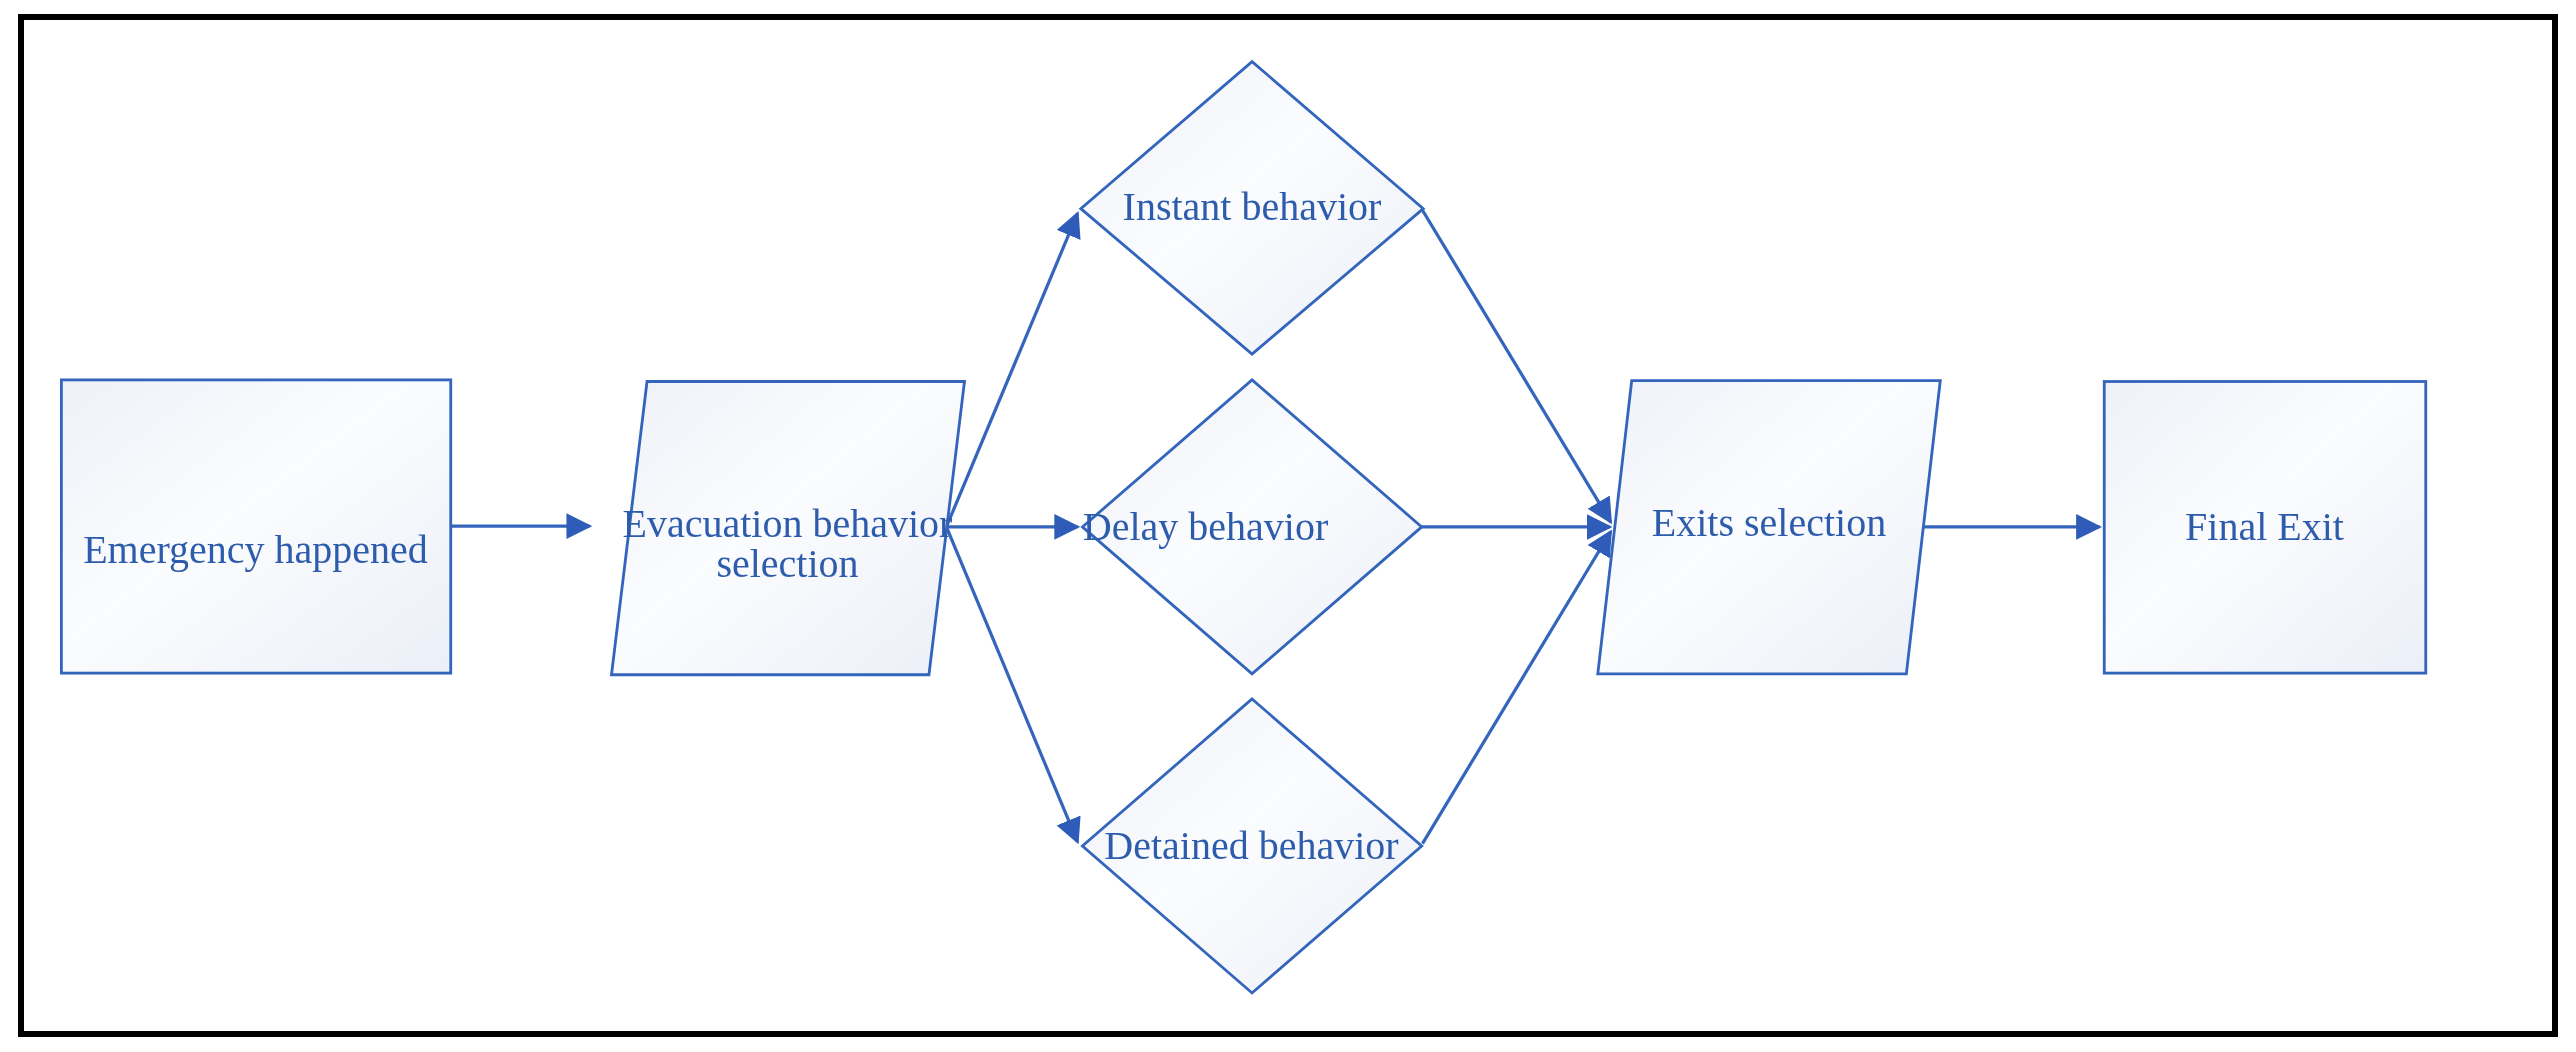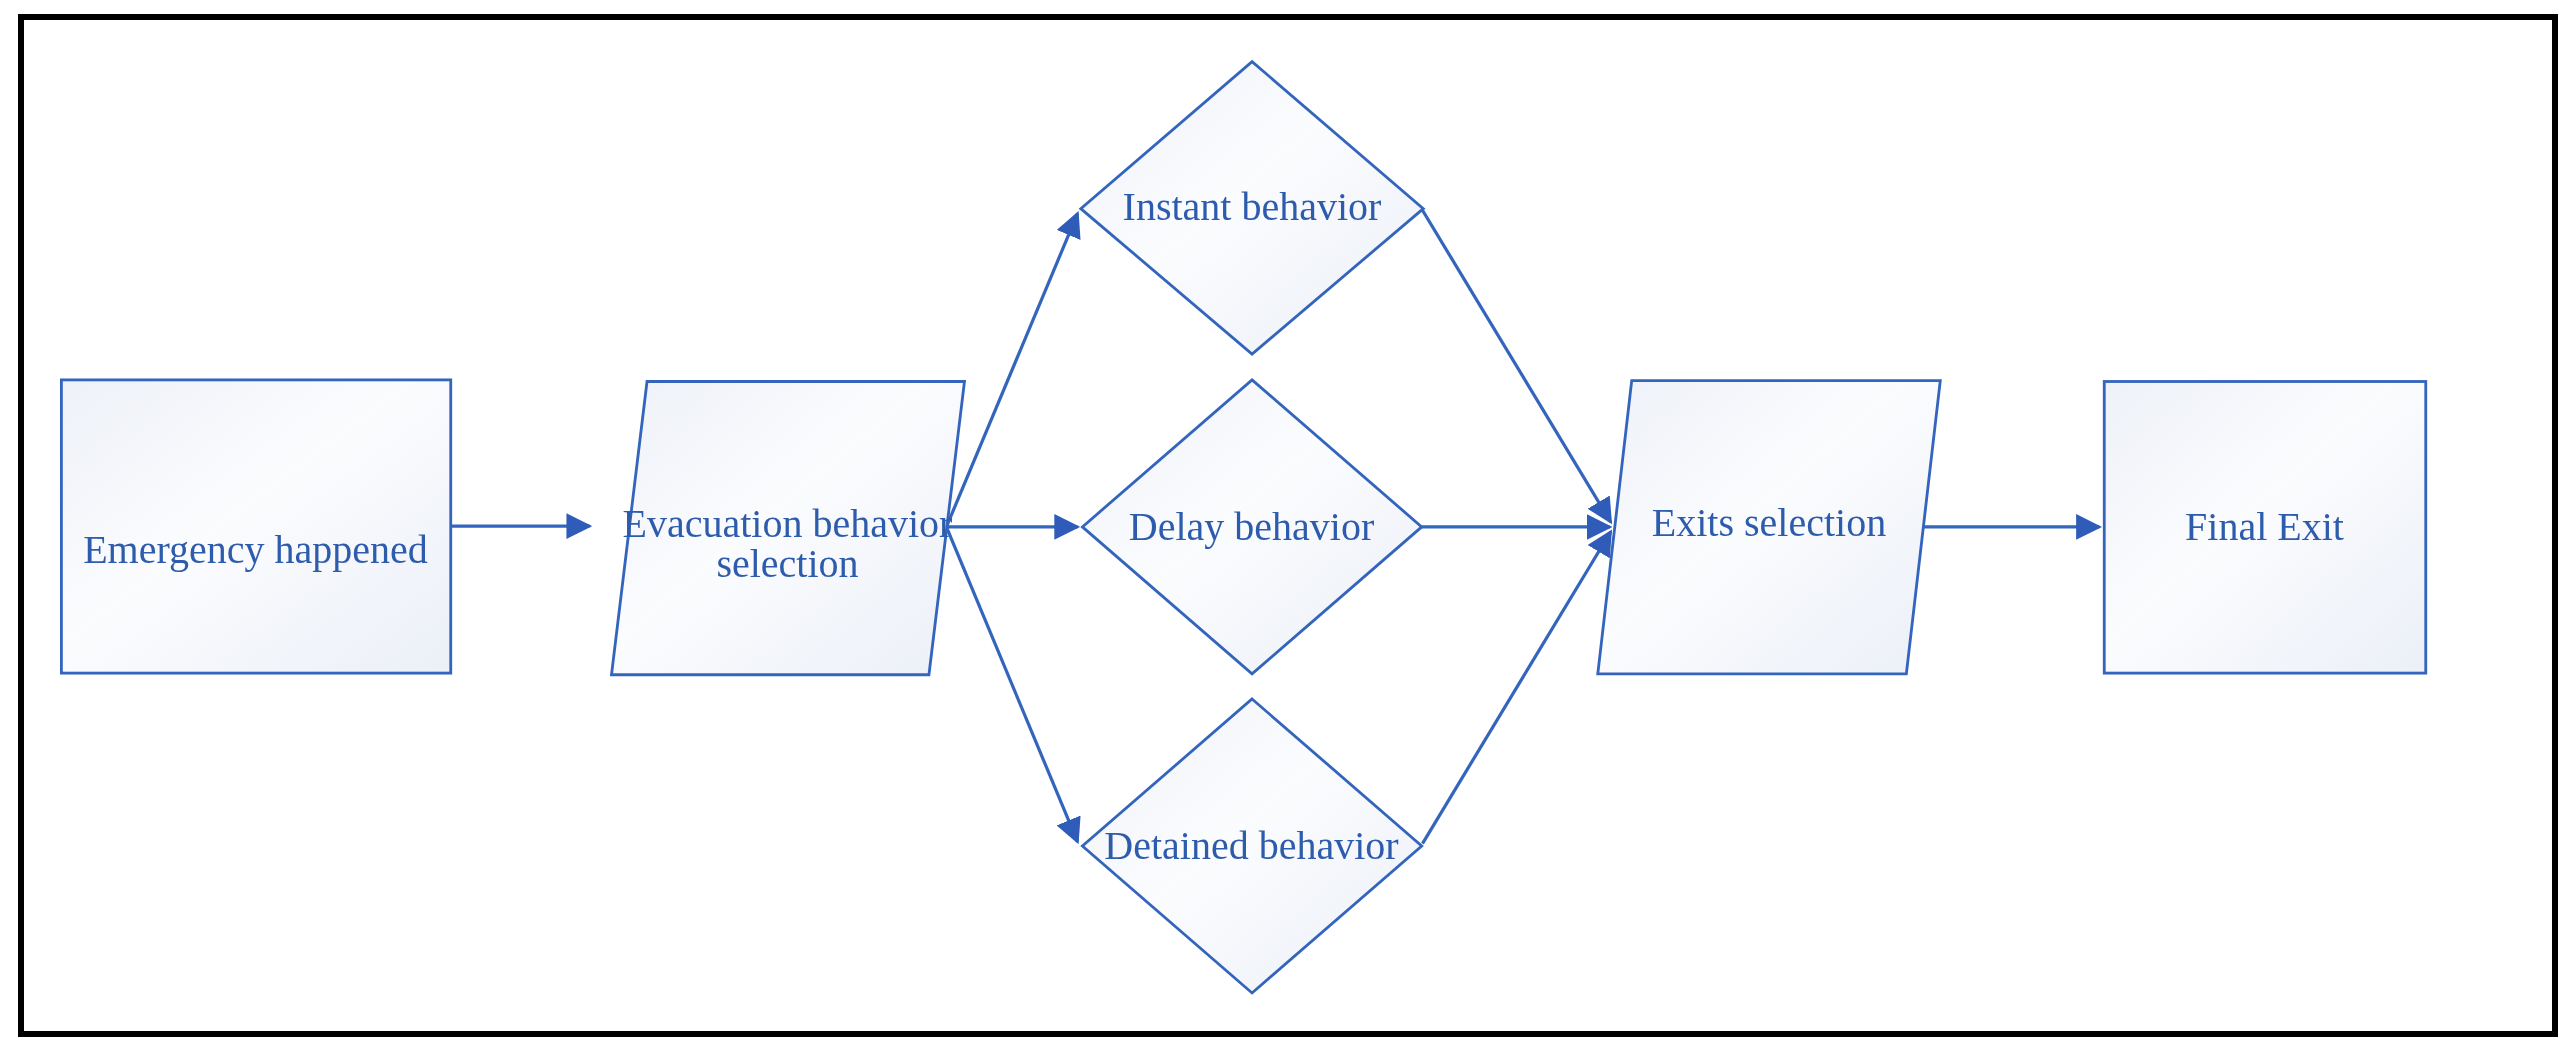--- a/index.html
+++ b/index.html
@@ -95,21 +95,21 @@
   </div>
 
   <div class="node-label" style="left:611px; top:381px; width:353px; height:293px;margin-top:16px;">
     <span class="txt narrow">Evacuation behavior selection</span>
   </div>
 
   <div class="node-label" style="left:1081px; top:61px; width:342px; height:292px;">
     <span class="txt">Instant behavior</span>
   </div>
 
-  <div class="node-label" style="left:1082px; top:380px; width:339px; height:294px;">
+  <div class="node-label" style="left:1036px; top:380px; width:339px; height:294px;">
     <span class="txt">Delay behavior</span>
   </div>
 
   <div class="node-label" style="left:1082px; top:699px; width:339px; height:294px;">
     <span class="txt">Detained behavior</span>
   </div>
 
   <div class="node-label" style="left:1598px; top:376px; width:342px; height:293px;">
     <span class="txt">Exits selection</span>
   </div>

